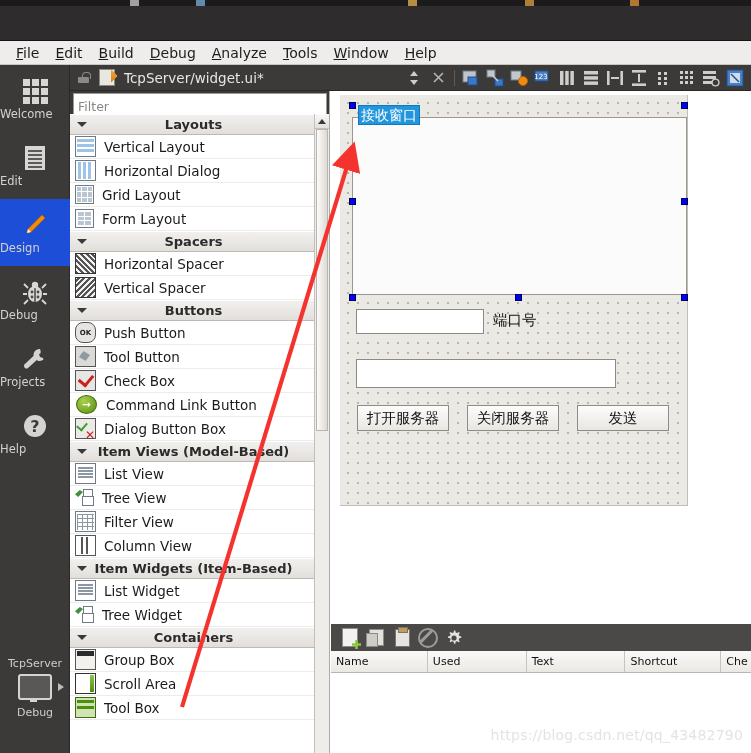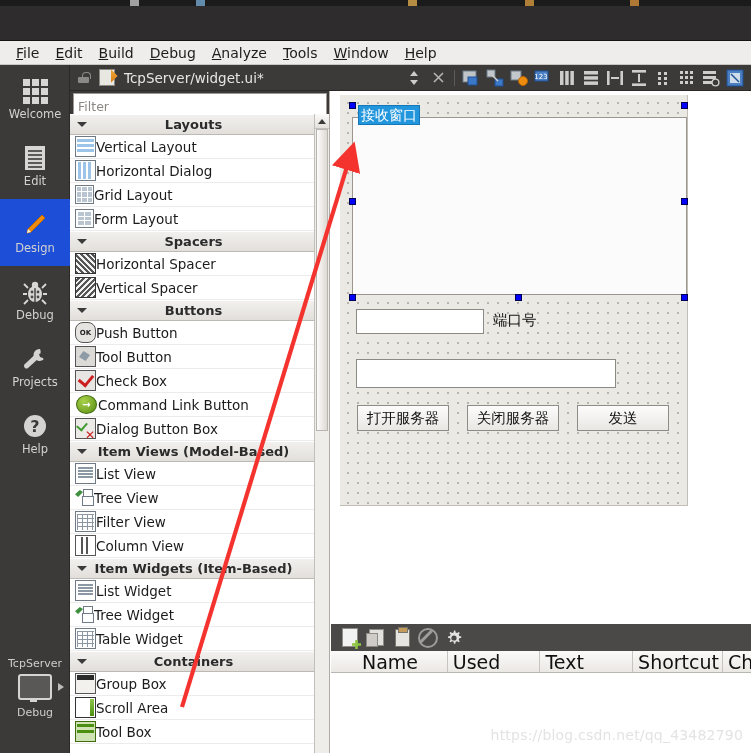--- a/index.html
+++ b/index.html
@@ -50,21 +50,21 @@
   
   .modebar {
     position: absolute; left: 0; top: 65px; width: 70px; height: 688px;
     background: #3b3a39;
     border-right: 1px solid #2a2928;
     box-sizing: border-box;
   }
   .mode {
     width: 70px; height: 67px;
     display: flex; flex-direction: column;
-    align-items: center; justify-content: center;
+    justify-content: center;
     color: #d4d2d0;
     font-size: 11.5px;
     cursor: default;
     box-sizing: border-box;
   }
   .mode.active { background: #1d4ed8; }
   .mode .glyph { height: 30px; display: flex; align-items: center; justify-content: center; margin-bottom: 3px; }
   .mode .label { line-height: 1; }
 
   .grid-icon { display: grid; grid-template-columns: repeat(3, 7px); grid-gap: 2px; }
@@ -166,21 +166,21 @@
     border-top: 5px solid #3a3a3a;
   }
   .wb-header .htext { width: 100%; text-align: center; padding-right: 12px; }
   .wb-row {
     height: 24px; display: flex; align-items: center;
     padding-left: 5px;
     border-bottom: 1px solid #ececec;
     font-size: 13.5px; cursor: default;
     box-sizing: border-box;
   }
-  .wb-row .wlabel { }
+  .wb-row .wlabel { margin-left: 8px; }
   .wicon { width: 19px; height: 19px; flex: 0 0 19px; position: relative; }
 
   
   .ic-vlayout { background:#fff; border:1px solid #6f7a85; }
   .ic-vlayout::after{content:"";position:absolute;left:1px;right:1px;top:2px;height:3px;background:#9cc3e8;box-shadow:0 5px 0 #9cc3e8,0 10px 0 #9cc3e8;}
   .ic-hlayout { background:#fff; border:1px solid #6f7a85; }
   .ic-hlayout::after{content:"";position:absolute;top:1px;bottom:1px;left:2px;width:3px;background:#9cc3e8;box-shadow:5px 0 0 #9cc3e8,10px 0 0 #9cc3e8;}
   .ic-grid { background:#fff; border:1px solid #6f7a85; display:grid; grid-template-columns:repeat(3,1fr); grid-template-rows:repeat(3,1fr); gap:1px; padding:1px; box-sizing:border-box;}
   .ic-grid i{background:#b9c6d2;display:block;}
   .ic-form { background:#fff; border:1px solid #6f7a85; display:grid; grid-template-columns:1fr 1fr; grid-template-rows:repeat(3,1fr); gap:1px; padding:2px; box-sizing:border-box;}
@@ -314,21 +314,21 @@
 
   .acttable {
     position: absolute; left: 331px; top: 651px; width: 420px; height: 102px;
     background: #ffffff;
     overflow: hidden;
   }
   .act-head {
     display: flex; height: 21px;
     background: linear-gradient(#fbfaf9,#ebe8e4);
     border-bottom: 1px solid #b9b5b0;
-    font-size: 19px; color: #111; padding-left: 26px;
+    font-size: 11px; color: #111;
   }
   .act-head .cell {
     display: flex; align-items: center; padding-left: 5px;
     border-right: 1px solid #c7c3be;
     box-sizing: border-box;
     cursor: default;
     overflow: hidden; white-space: nowrap;
   }
 
   
@@ -672,24 +672,20 @@
         <span class="htext">Item Widgets (Item-Based)</span>
       </div>
       <div class="wb-row">
         <span class="wicon ic-listview"></span>
         <span class="wlabel">List Widget</span>
       </div>
       <div class="wb-row">
         <span class="wicon ic-treeview"></span>
         <span class="wlabel">Tree Widget</span>
       </div>
-      <div class="wb-row">
-        <span class="wicon ic-tableview"></span>
-        <span class="wlabel">Table Widget</span>
-      </div>
 
       <div class="wb-header">
         <span class="arrow"></span>
         <span class="htext">Containers</span>
       </div>
       <div class="wb-row">
         <span class="wicon ic-groupbox"></span>
         <span class="wlabel">Group Box</span>
       </div>
       <div class="wb-row">

